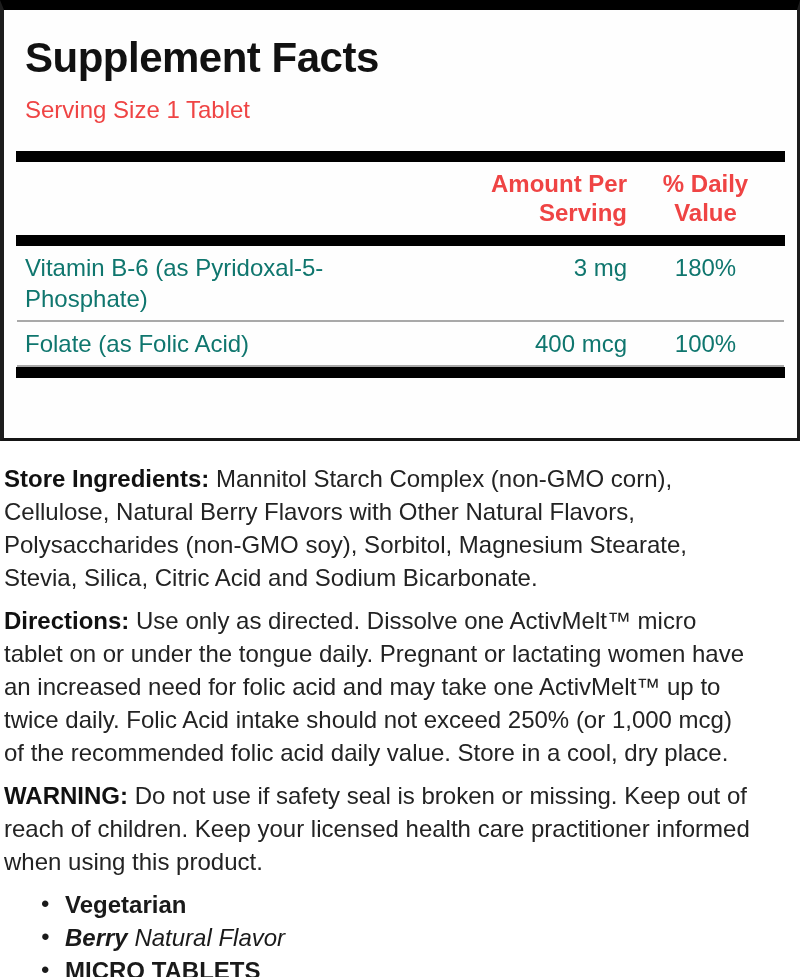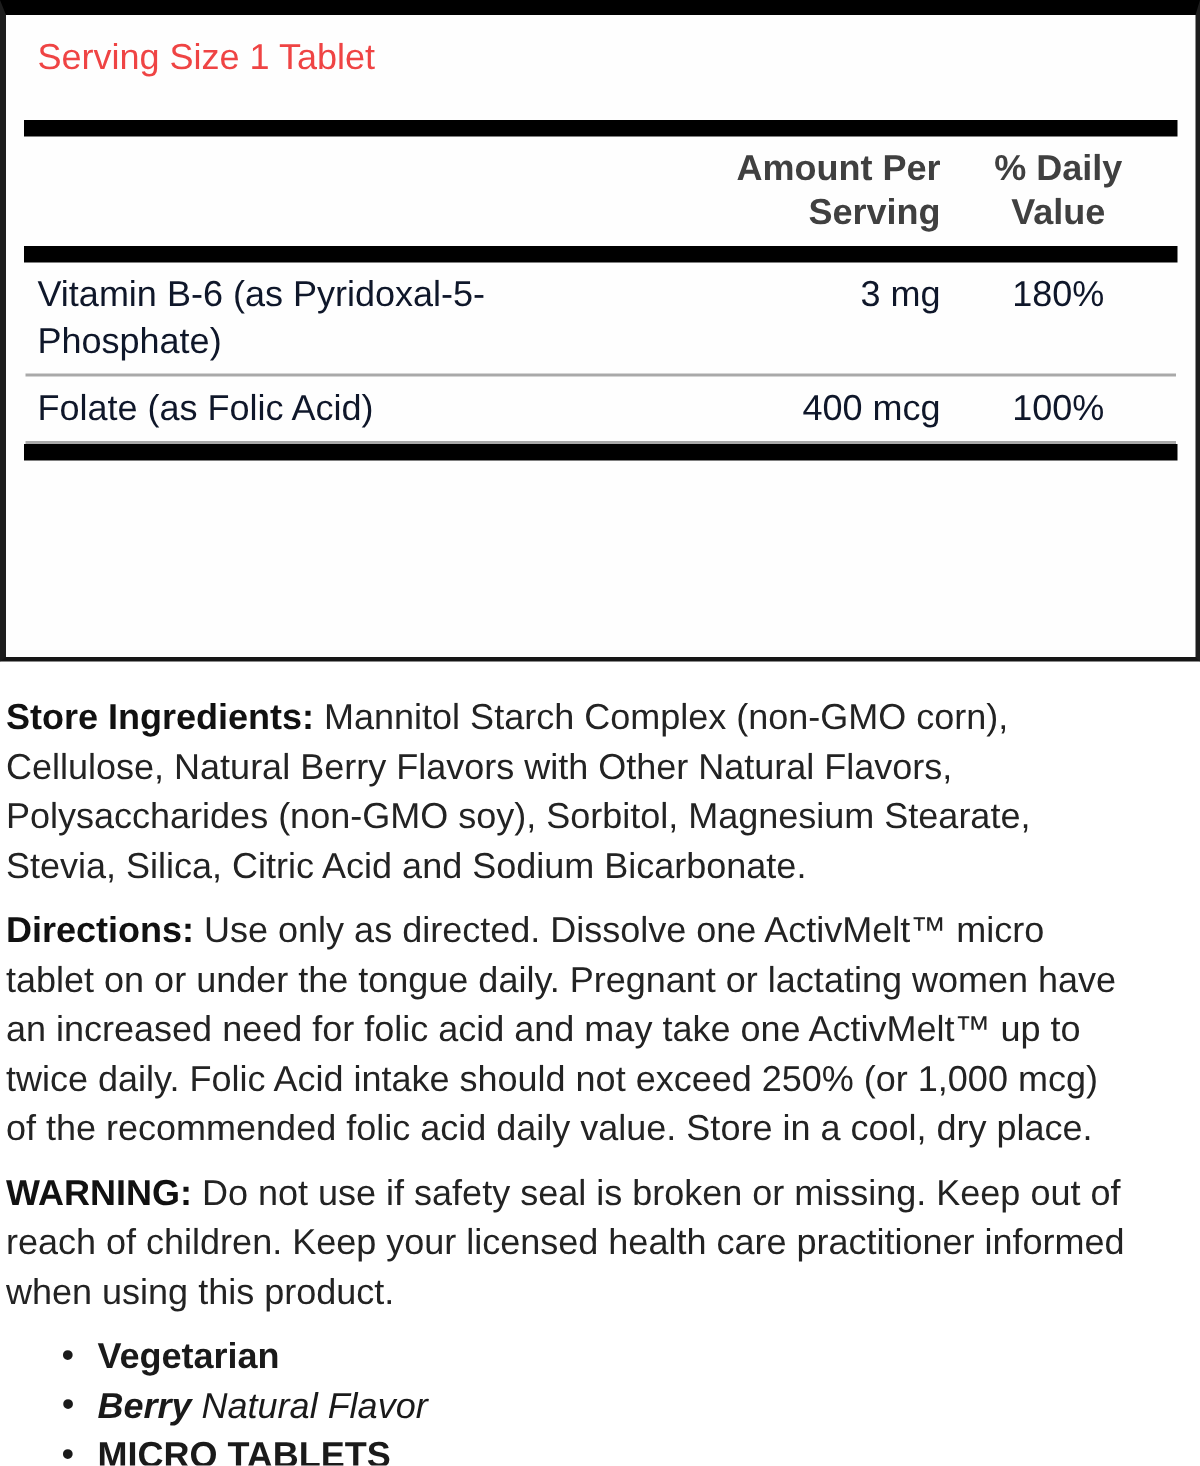--- a/index.html
+++ b/index.html
@@ -44,29 +44,29 @@
   }
   .sf-bar-1 { margin-top: 26px; }
 
   .sf-header-row {
     display: flex;
     margin: 0 13px;
     padding: 7px 0 8px 0;
     font-weight: bold;
     font-size: 24px;
     line-height: 29px;
-    color: #404040;
+    color: #ef4444;
   }
   .sf-row {
     display: flex;
     margin: 0 13px;
     padding: 6px 0 6px 0;
     font-size: 24px;
     line-height: 31px;
-    color: #0f172a;
+    color: #0f766e;
   }
   .cell-name  { flex: 1; padding-left: 8px; white-space: pre-line; }
   .cell-amount{ width: 150px; text-align: right; white-space: pre-line; }
   .cell-dv    { width: 157px; text-align: center; white-space: pre-line; }
   .sf-sep {
     height: 2px;
     background: #a9a9a9;
     margin: 0 13px;
   }
 
@@ -96,20 +96,21 @@
     top: -1px;
     font-size: 24px;
   }
   .feature-lead { font-weight: bold; }
   .feature-italic { font-style: italic; }
 </style>
 </head>
 <body>
 
 <section class="sf-box">
+  <h1 class="sf-title">Supplement Facts</h1>
   <div class="sf-serving">Serving Size 1 Tablet</div>
 
   <div class="sf-bar sf-bar-1"></div>
 
   <div class="sf-header-row">
     <div class="cell-name"></div>
     <div class="cell-amount">Amount Per
 Serving</div>
     <div class="cell-dv">% Daily
 Value</div>

